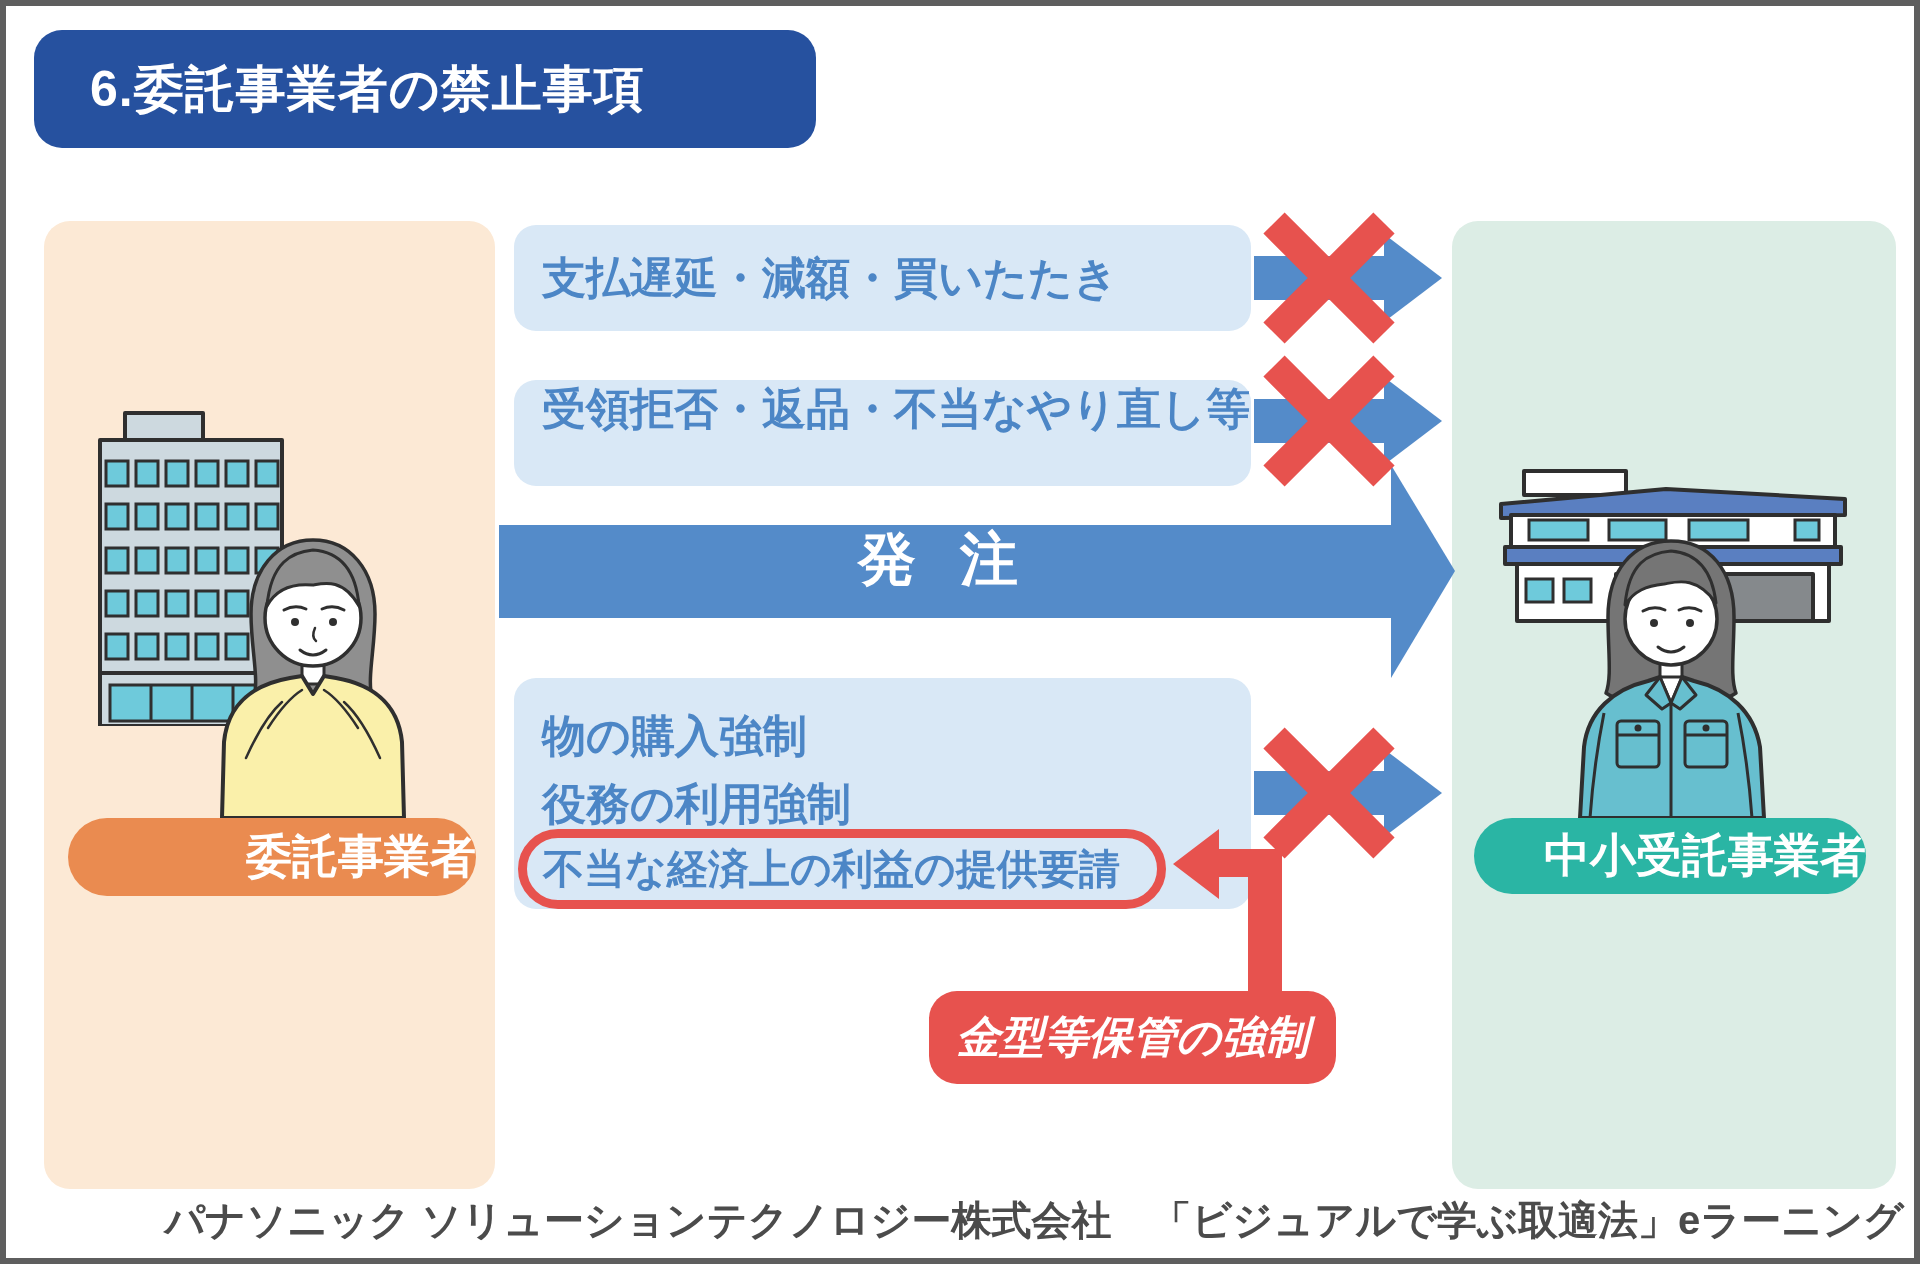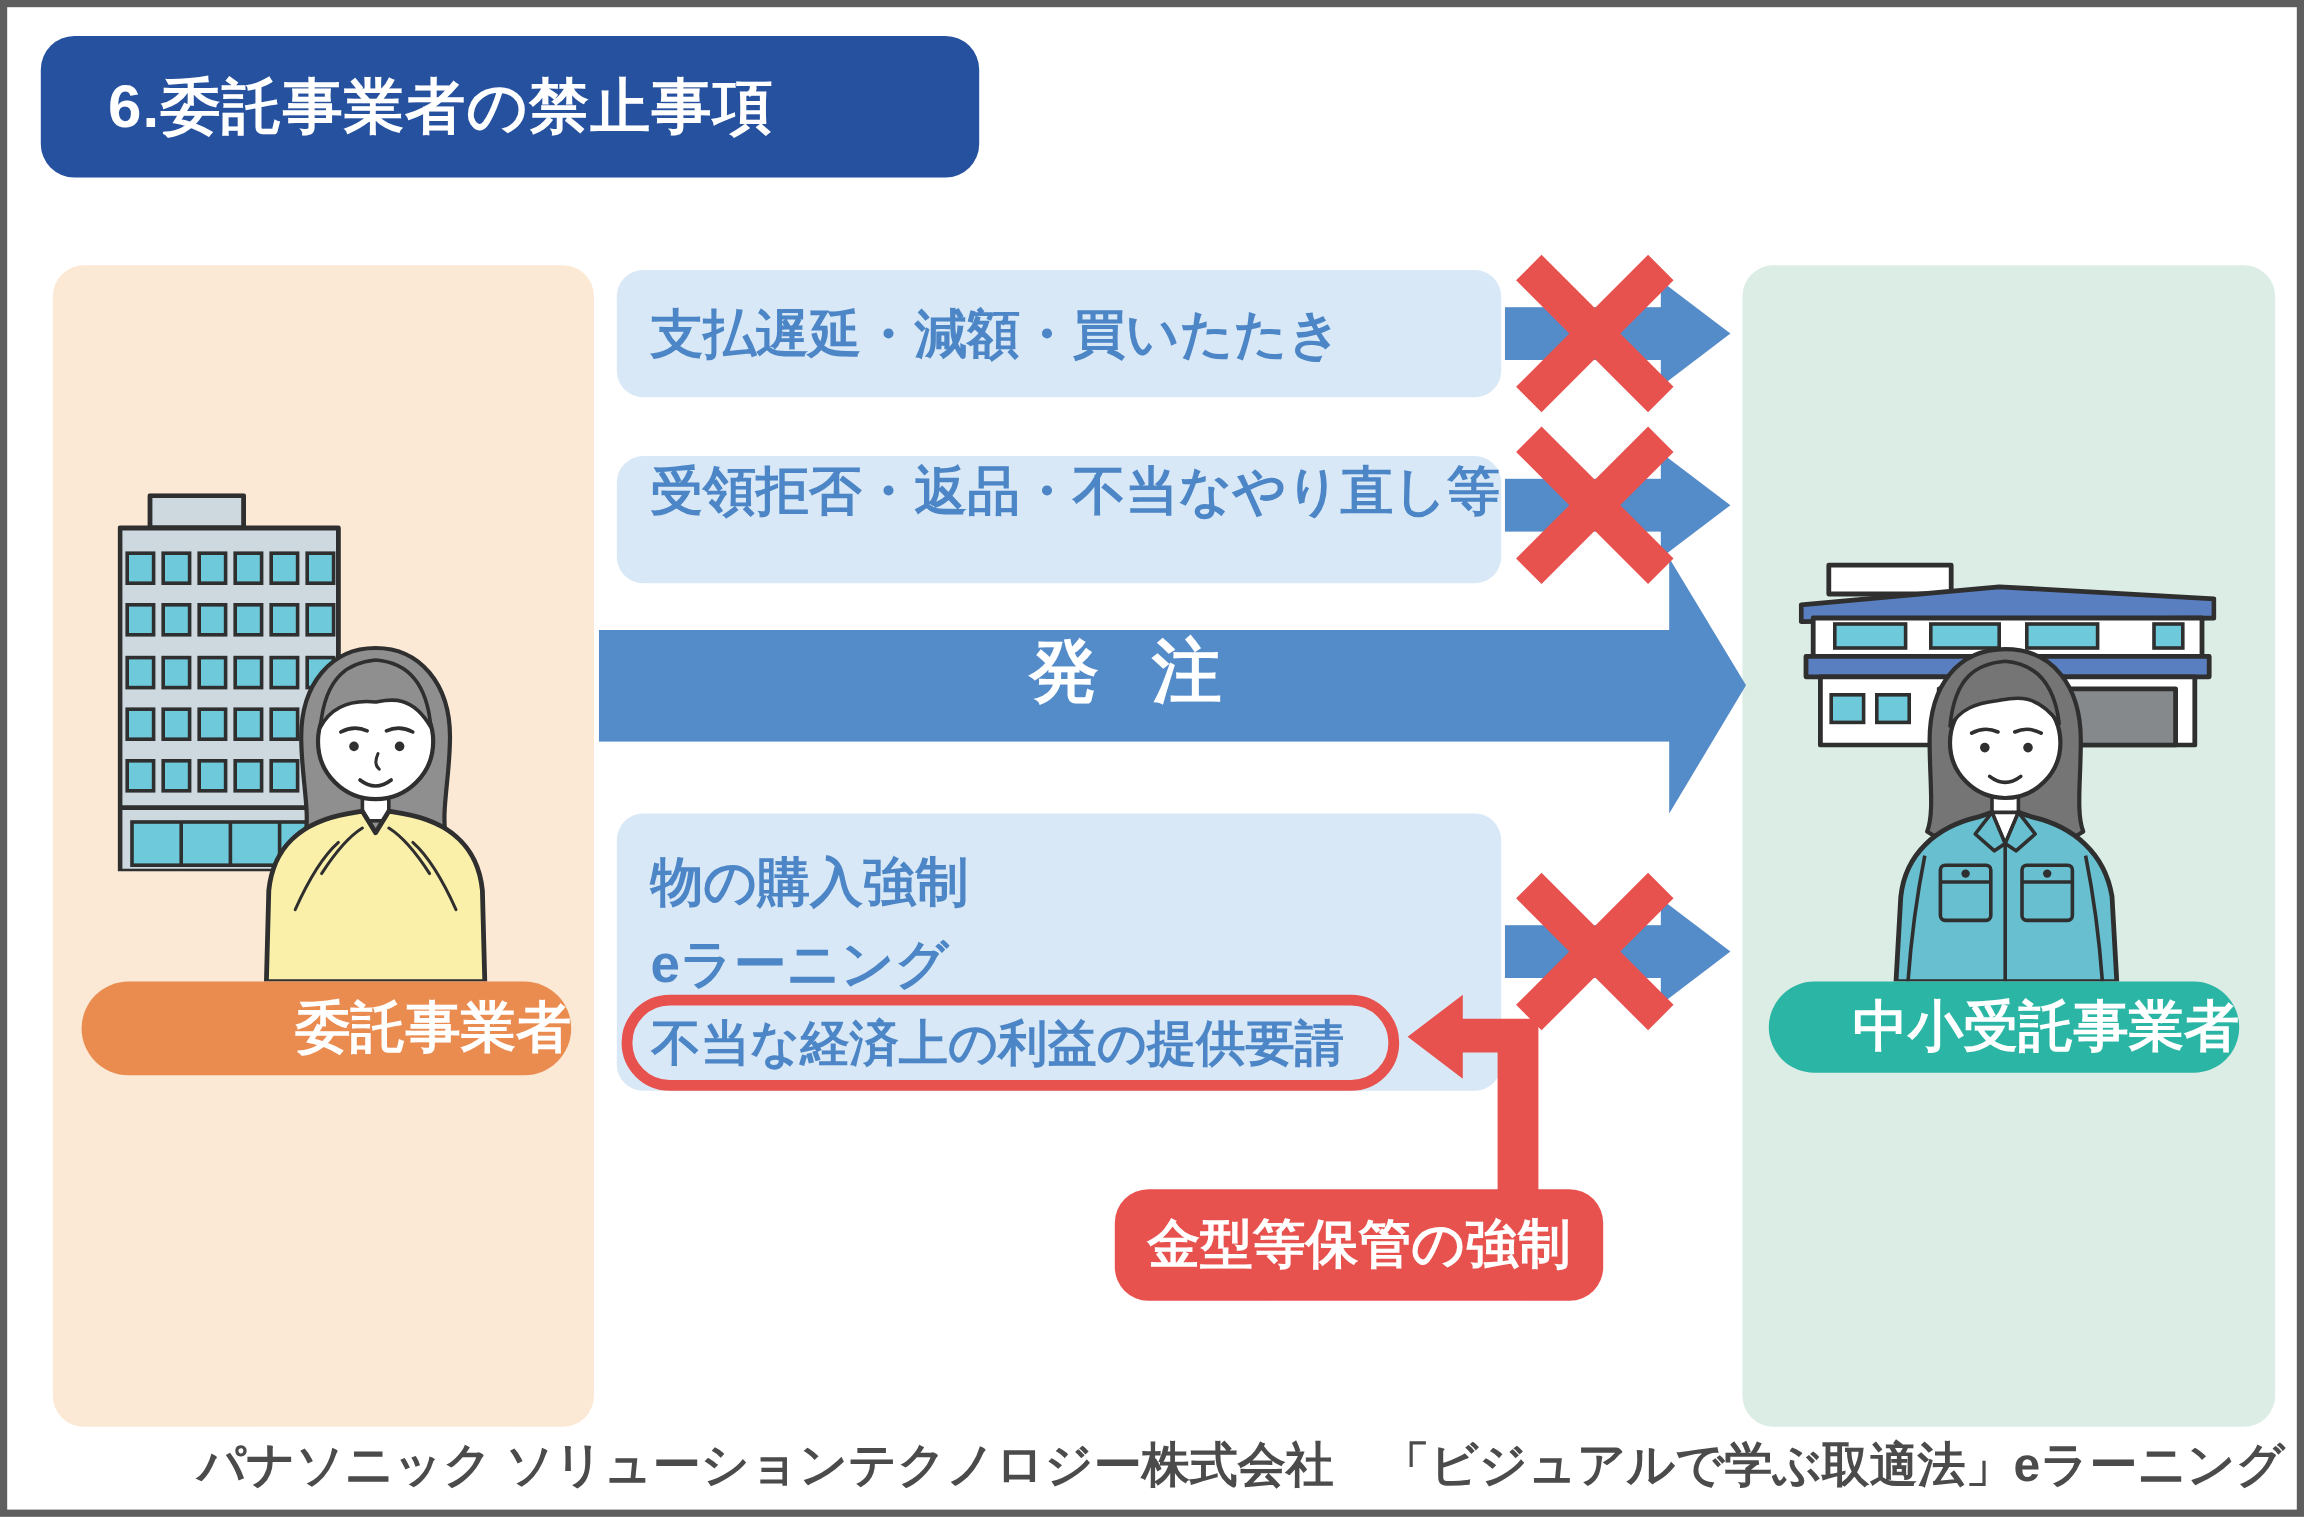--- a/index.html
+++ b/index.html
@@ -38,21 +38,21 @@
                border-radius:40px;display:flex;align-items:center;padding-left:16px;z-index:4;
                background:transparent;}
   .red-outline span{color:var(--box-text);font-size:41px;font-weight:800;white-space:nowrap;}
 
   .order-label{left:493px;top:519px;width:892px;height:70px;display:flex;align-items:center;
                justify-content:center;z-index:3;}
   .order-label span{color:#fff;font-size:58px;font-weight:800;letter-spacing:14px;}
 
   .callout-box{left:923px;top:985px;width:407px;height:93px;background:var(--red);
                border-radius:28px;display:flex;align-items:center;justify-content:center;z-index:5;}
-  .callout-box span{color:#fff;font-size:44px;font-weight:800;}
+  .callout-box span{color:#fff;font-size:44px;font-weight:800;font-style:italic;}
 
   .footer{right:10px;bottom:10px;color:var(--footer-text);font-size:40px;font-weight:700;
           white-space:nowrap;}
 
   svg{display:block;}
 </style>
 </head>
 <body>
 
 <div class="canvas">
@@ -192,21 +192,21 @@
   <svg class="abs" style="left:493px;top:459px;" width="956" height="213" viewBox="0 0 956 213">
     <rect x="0" y="60" width="893" height="93" fill="var(--arrow-blue)"></rect>
     <polygon points="892,0 956,106 892,213" fill="var(--arrow-blue)"></polygon>
   </svg>
   <div class="abs order-label">
     <span>発 注</span>
   </div>
 
   <div class="abs bluebox box3">
     <div class="line">物の購入強制</div>
-    <div class="line">eラーニング</div>
+    <div class="line">役務の利用強制</div>
   </div>
   <div class="abs red-outline">
     <span>不当な経済上の利益の提供要請</span>
   </div>
 
   <svg class="abs" style="left:1248px;top:202px;z-index:3;" width="190" height="140" viewBox="0 0 190 140">
     <rect x="0" y="48" width="132" height="44" fill="var(--arrow-blue)"></rect>
     <polygon points="130,26 188,70 130,114" fill="var(--arrow-blue)"></polygon>
     <path d="M20,15 L130,125 M130,15 L20,125" stroke="var(--red)" stroke-width="30"></path>
   </svg>

